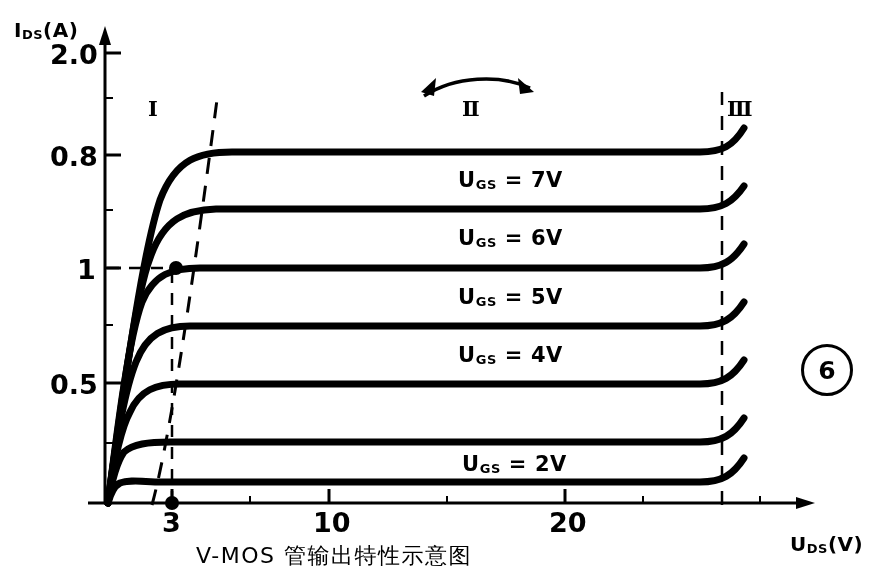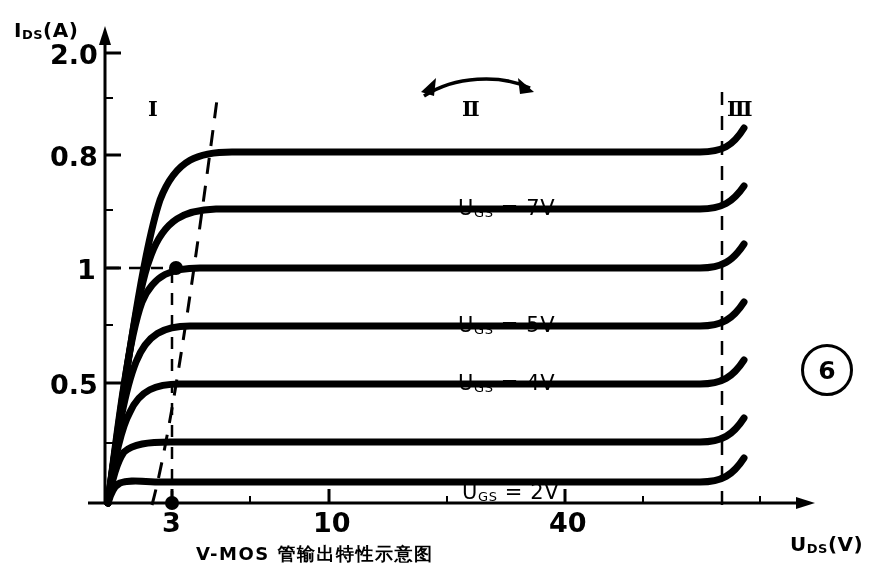--- a/index.html
+++ b/index.html
@@ -6,23 +6,23 @@
   html,body{margin:0;padding:0;background:#ffffff;}
   body{width:889px;height:585px;overflow:hidden;
        font-family:"DejaVu Sans","Liberation Sans",sans-serif;color:#000;}
   #root{position:relative;width:752px;height:585px;background:#fff;}
   .abs{position:absolute;}
   svg{display:block;}
   .lbl{position:absolute;white-space:nowrap;font-weight:bold;color:#000;line-height:1;}
   .axis-title{font-size:20px;letter-spacing:.5px;}
   .sub{font-size:13px;vertical-align:-2px;}
   .tick-num{font-size:27px;font-weight:bold;}
-  .curve-lbl{font-size:21px;font-weight:normal;letter-spacing:.6px;margin-top:28px;}
+  .curve-lbl{font-size:21px;font-weight:bold;letter-spacing:.6px;}
   .region{font-size:21px;font-weight:bold;font-family:"DejaVu Serif","Liberation Serif",serif;}
-  .caption{font-size:18px;font-weight:bold;letter-spacing:1.5px;}
+  .caption{font-size:22px;font-weight:normal;letter-spacing:1.5px;}
   .badge{position:absolute;width:46px;height:46px;border:3px solid #000;border-radius:50%;
          display:flex;align-items:center;justify-content:center;font-size:25px;font-weight:bold;}
 </style>
 </head>
 <body>
 
 <div id="root">
 
   <svg class="abs" style="left:0;top:0" width="889" height="585">
 
@@ -99,28 +99,31 @@
     <span>U</span><span class="sub">DS</span><span>(V)</span>
   </div>
 
   <div class="lbl tick-num" style="left:50px;top:41px;">2.0</div>
   <div class="lbl tick-num" style="left:50px;top:143px;">0.8</div>
   <div class="lbl tick-num" style="left:77px;top:256px;">1</div>
   <div class="lbl tick-num" style="left:50px;top:371px;">0.5</div>
 
   <div class="lbl tick-num" style="left:162px;top:509px;">3</div>
   <div class="lbl tick-num" style="left:313px;top:509px;">10</div>
-  <div class="lbl tick-num" style="left:549px;top:509px;">40</div>
+  <div class="lbl tick-num" style="left:549px;top:509px;">20</div>
 
   <div class="lbl region" style="left:148px;top:98px;">Ⅰ</div>
   <div class="lbl region" style="left:462px;top:98px;">Ⅱ</div>
   <div class="lbl region" style="left:727px;top:98px;">Ⅲ</div>
 
   <div class="lbl curve-lbl" style="left:458px;top:170px;">
     <span>U</span><span class="sub">GS</span><span> = 7V</span>
+  </div>
+  <div class="lbl curve-lbl" style="left:458px;top:228px;">
+    <span>U</span><span class="sub">GS</span><span> = 6V</span>
   </div>
   <div class="lbl curve-lbl" style="left:458px;top:287px;text-align:center;">
     <span>U</span><span class="sub">GS</span><span> = 5V</span>
   </div>
   <div class="lbl curve-lbl" style="left:458px;top:345px;">
     <span>U</span><span class="sub">GS</span><span> = 4V</span>
   </div>
   <div class="lbl curve-lbl" style="left:462px;top:454px;">
     <span>U</span><span class="sub">GS</span><span> = 2V</span>
   </div>

